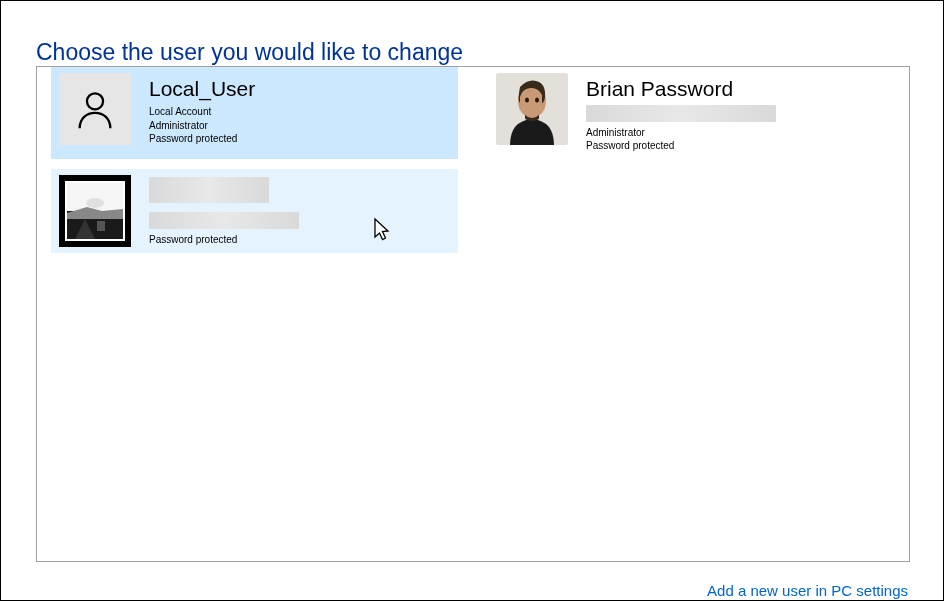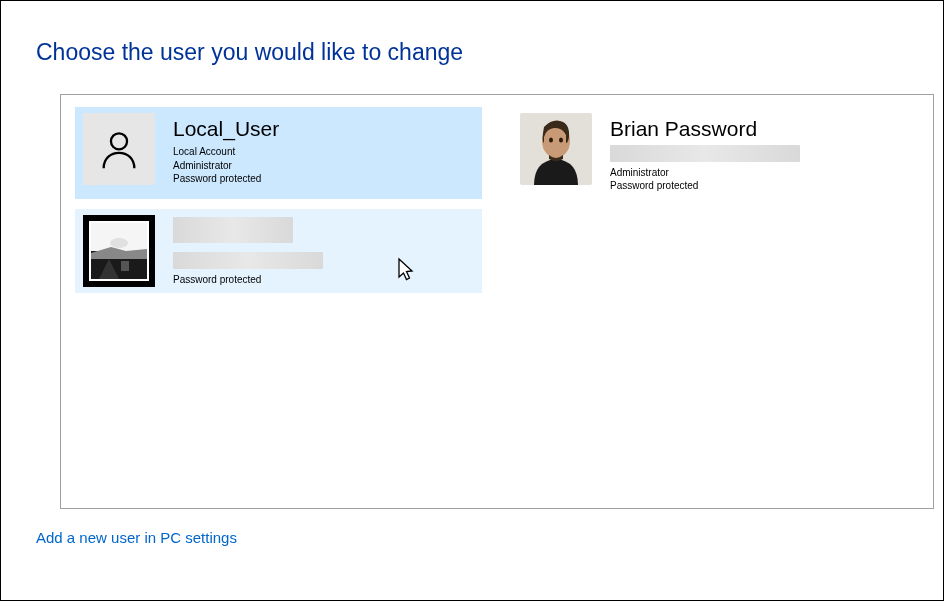--- a/index.html
+++ b/index.html
@@ -15,33 +15,31 @@
       border: 1px solid #000;
       padding: 0;
     }
     .container {
       padding: 38px 35px 20px 35px;
     }
     .title {
       color: #003399;
       font-size: 23px;
       font-weight: 400;
-      margin-bottom: 28px;
     }
     .users-box {
       border: 1px solid #a0a0a0;
       width: 874px;
-      height: 415px;
-      padding: 12px 14px;
+      height: 496px;
+      padding: 0 14px;
       display: grid;
       grid-template-columns: 1fr 1fr;
       grid-auto-rows: min-content;
       gap: 10px 30px;
       align-content: start;
-      margin-left: 24px;
     }
     .user-tile {
       display: flex;
       align-items: flex-start;
       padding: 6px 8px;
       cursor: pointer;
       position: relative;
     }
     .user-tile.selected {
       background: #cce8ff;
@@ -113,20 +111,21 @@
       border-radius: 1px;
     }
     .redacted-lg {
       height: 26px;
     }
     .link {
       margin-top: 20px;
       color: #0066cc;
       font-size: 15px;
       cursor: pointer;
+      text-align: right;
     }
     .cursor-arrow {
       position: absolute;
       left: 322px;
       top: 48px;
       pointer-events: none;
     }
   </style>
 </head>
 <body>

